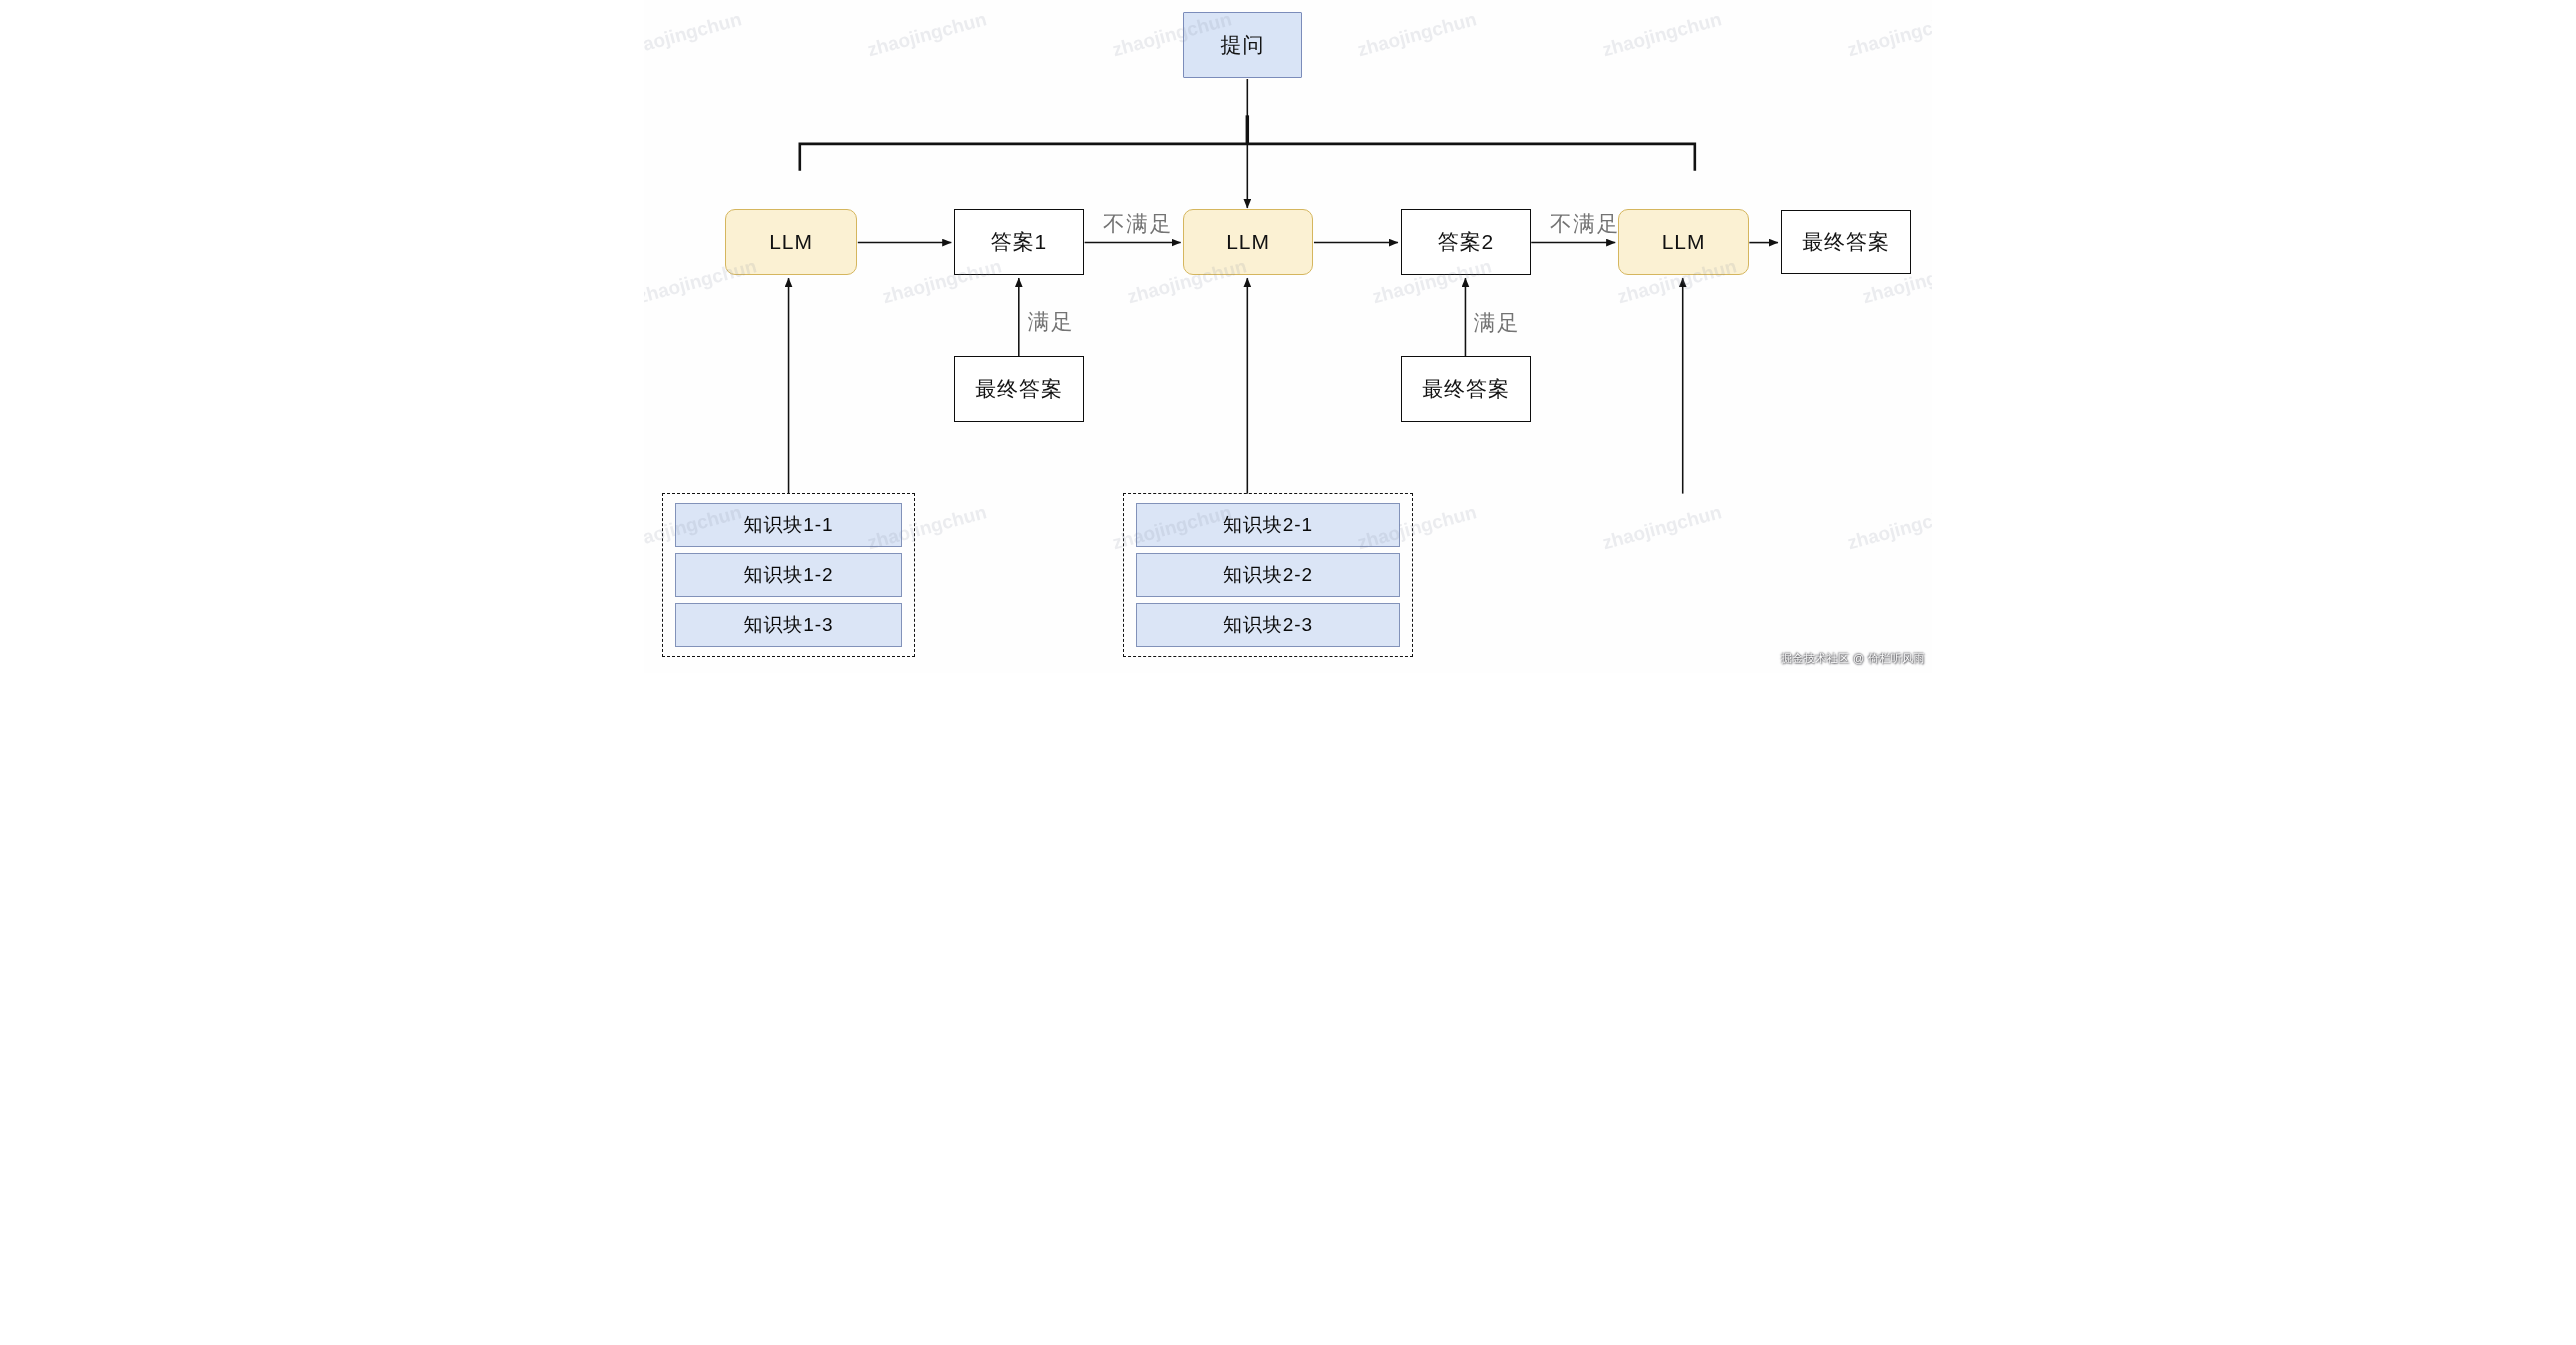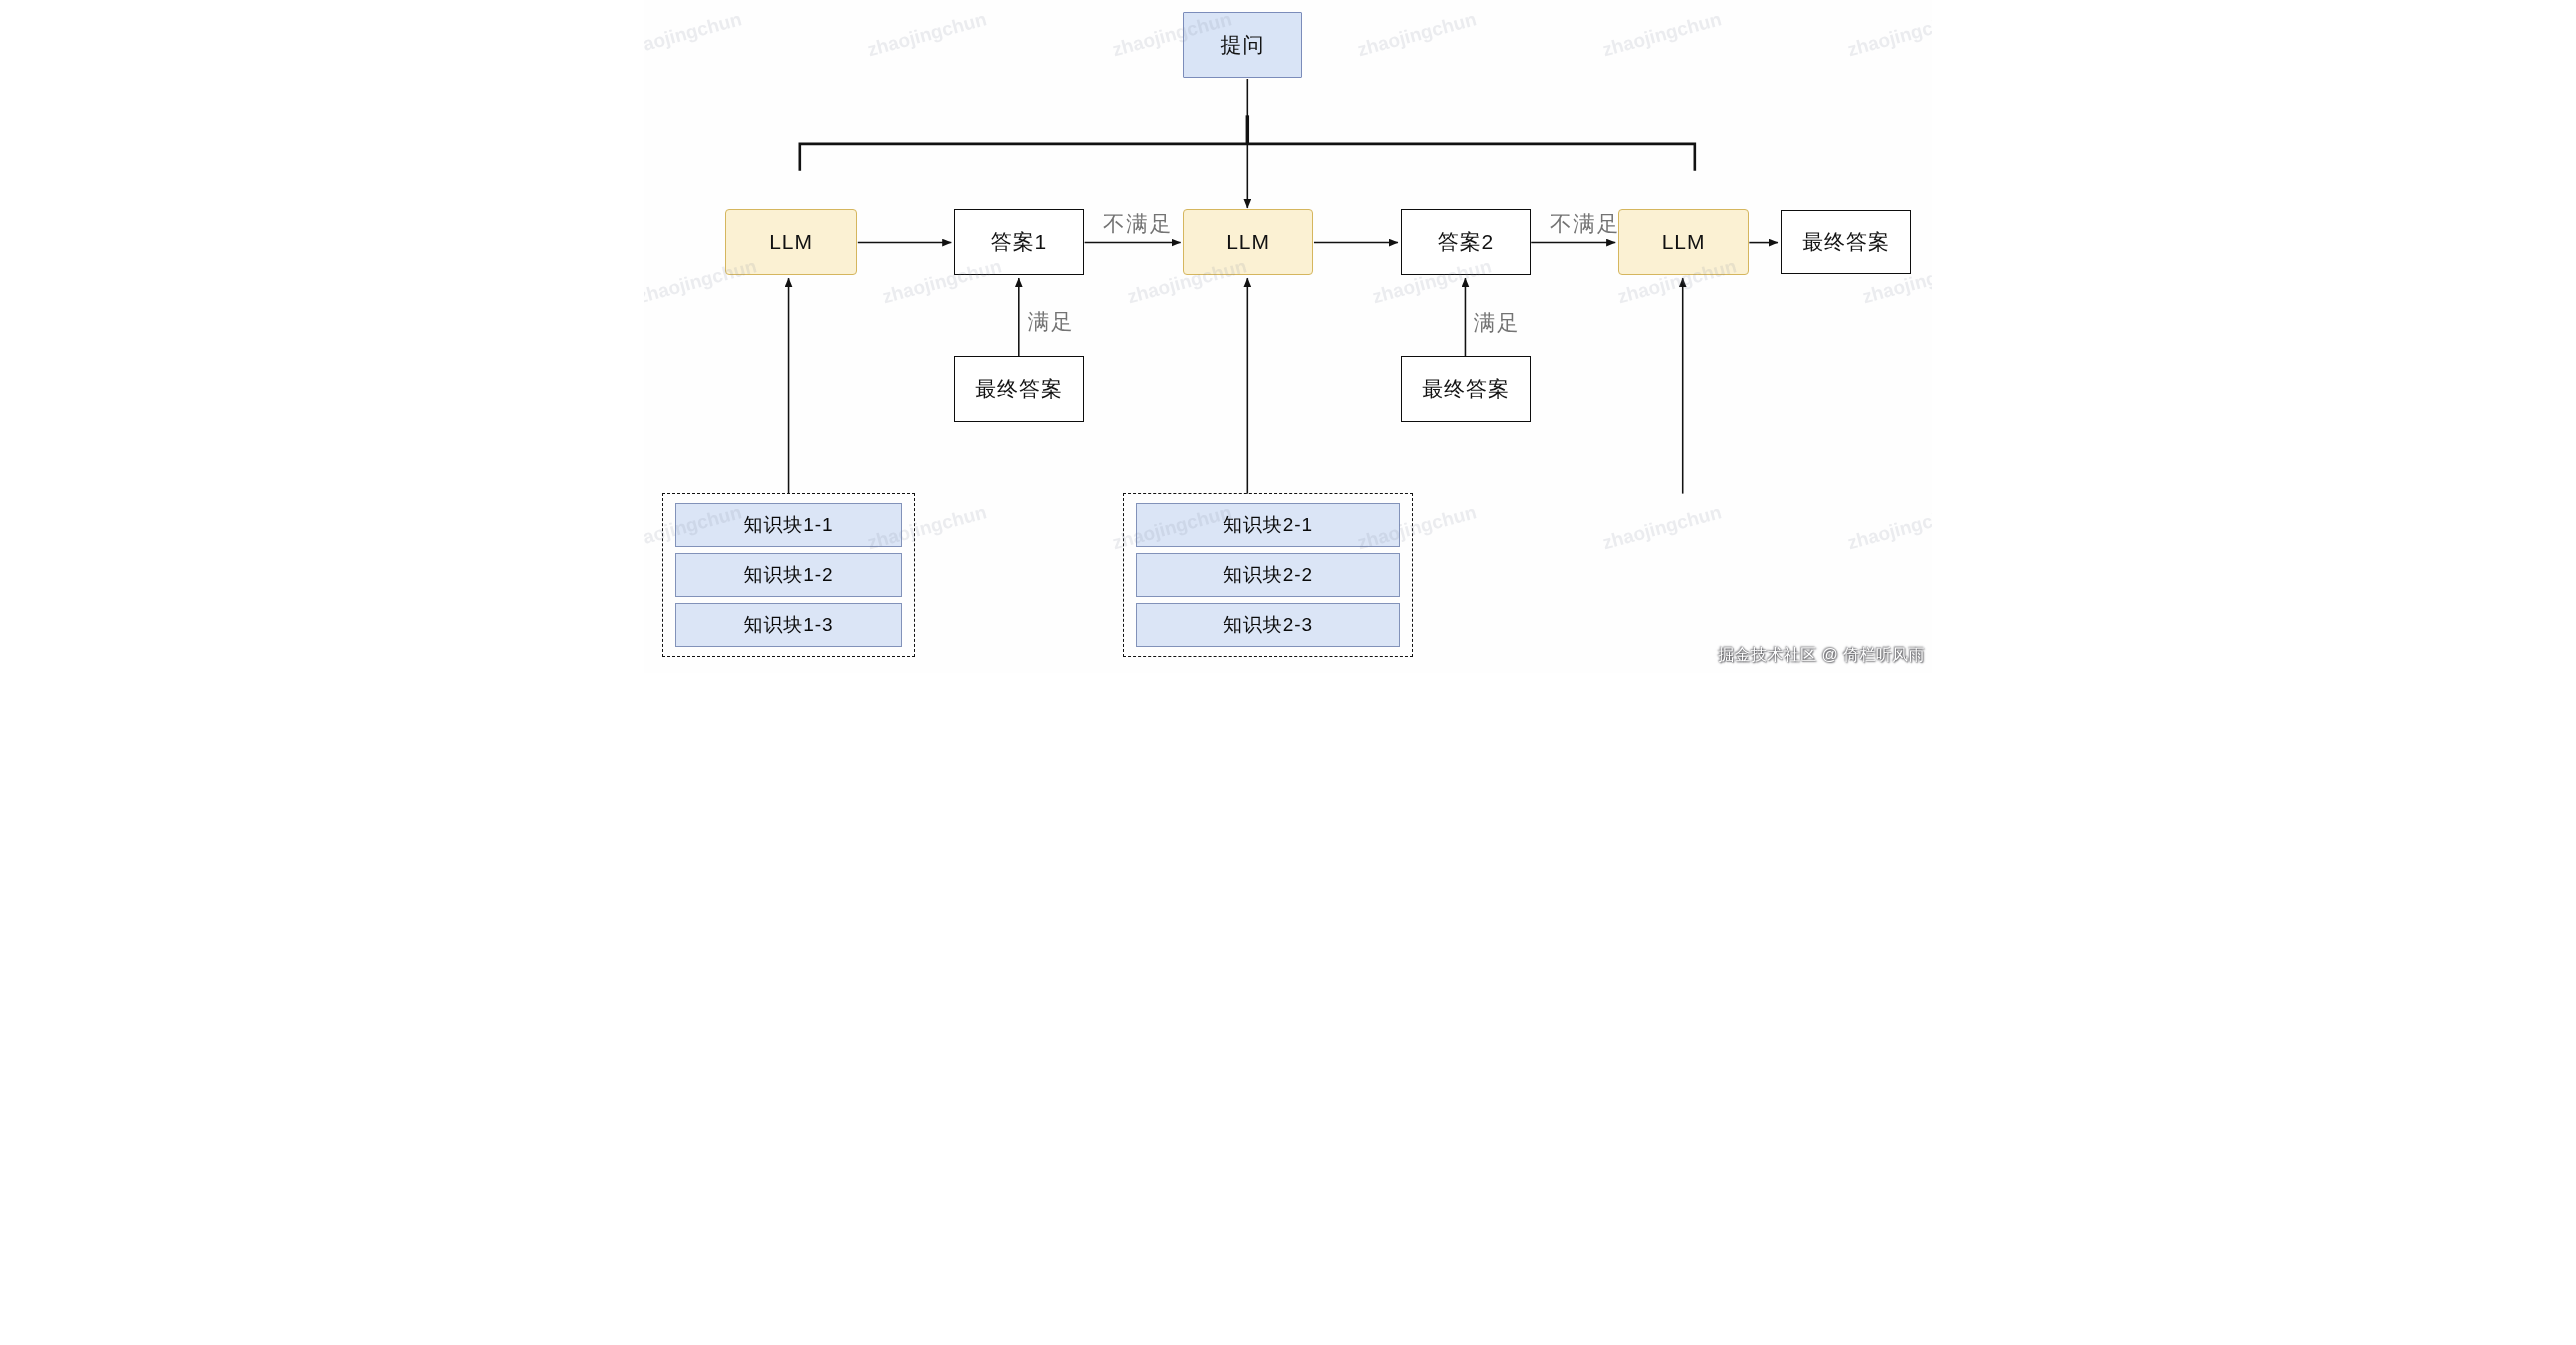--- a/index.html
+++ b/index.html
@@ -7,32 +7,32 @@
   .canvas{position:relative;width:1288px;height:673px;background:#fefefe;overflow:hidden;margin:0 auto;}
   .layer{position:absolute;left:0;top:0;width:100%;height:100%;}
   #edges-layer{z-index:3;pointer-events:none;}
   #node-layer{z-index:2;}
   #group-layer{z-index:1;}
   #label-layer{z-index:4;pointer-events:none;}
   #wm-layer{z-index:5;pointer-events:none;}
   .node{position:absolute;display:flex;align-items:center;justify-content:center;
         box-sizing:border-box;font-size:21px;color:#111;letter-spacing:0.9px;}
   .node.blue{background:#d9e4f6;border:1.3px solid #7b8cba;border-radius:1px;}
-  .node.yellow{background:#fbf1d3;border:1.3px solid #d5b65e;border-radius:4px;}
+  .node.yellow{background:#fbf1d3;border:1.3px solid #d5b65e;border-radius:10px;}
   .node.white{background:#ffffff;border:1.5px solid #0d0d0d;border-radius:0;}
   .kb-group{position:absolute;box-sizing:border-box;border:1.4px dashed #111;
             display:flex;flex-direction:column;justify-content:flex-start;
             padding:8.7px 12px;gap:5.2px;background:transparent;}
   .kb-row{height:45px;box-sizing:border-box;background:#dbe5f6;border:1.1px solid #8292b9;
           display:flex;align-items:center;justify-content:center;font-size:19px;color:#0a0a0a;letter-spacing:0.9px;}
   .edge-label{position:absolute;transform:translate(-50%,-50%);font-size:21.6px;color:#737373;
               letter-spacing:1.7px;white-space:nowrap;}
   .wm{position:absolute;transform:rotate(-15deg);transform-origin:left top;
       font-size:19px;font-weight:700;color:rgba(128,135,152,0.15);white-space:nowrap;}
-  .credit{position:absolute;right:7px;bottom:7px;z-index:6;font-size:16px;color:#fff;
+  .credit{position:absolute;right:7px;bottom:7px;z-index:6;font-size:11px;color:#fff;
           letter-spacing:0.4px;white-space:nowrap;
           text-shadow:0 0 1.7px rgba(70,70,75,.9),0.9px 0.9px 1.7px rgba(70,70,75,.85),-0.9px -0.9px 1.7px rgba(70,70,75,.6);}
 </style>
 </head>
 <body>
 
 <div class="canvas">
   <svg id="edges-layer" class="layer" xmlns="http://www.w3.org/2000/svg" viewBox="0 0 1488 777">
     <defs>
       <marker id="arrowhead" markerUnits="userSpaceOnUse" markerWidth="14" markerHeight="11" refX="10.5" refY="4.5" orient="auto">

